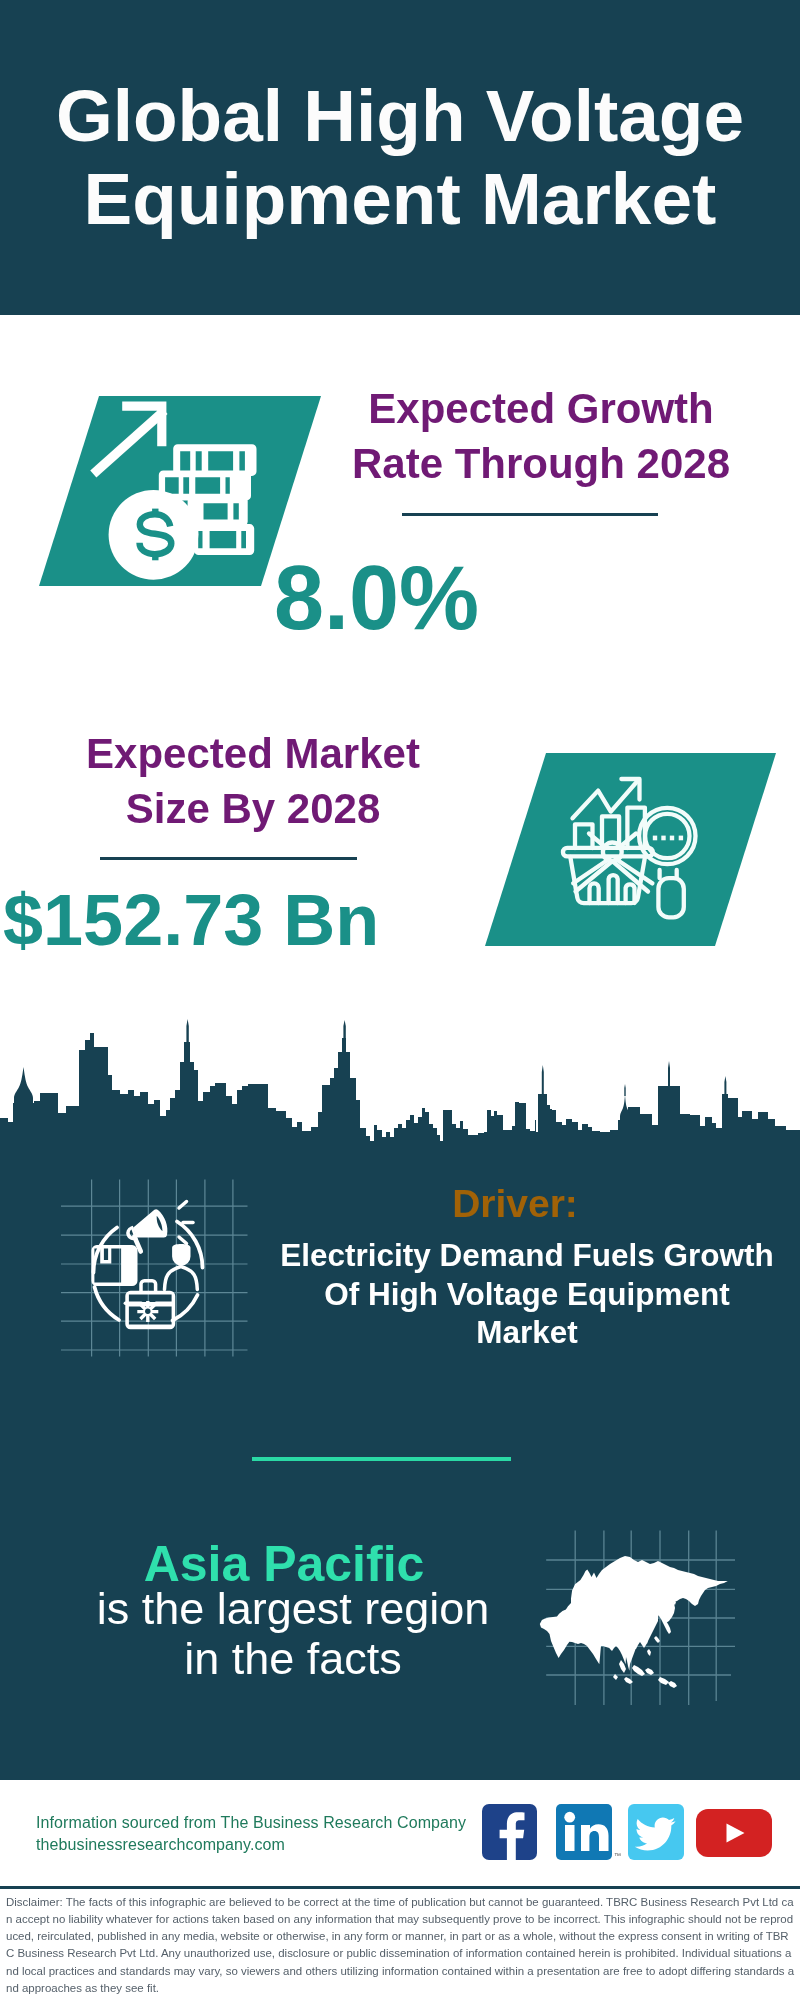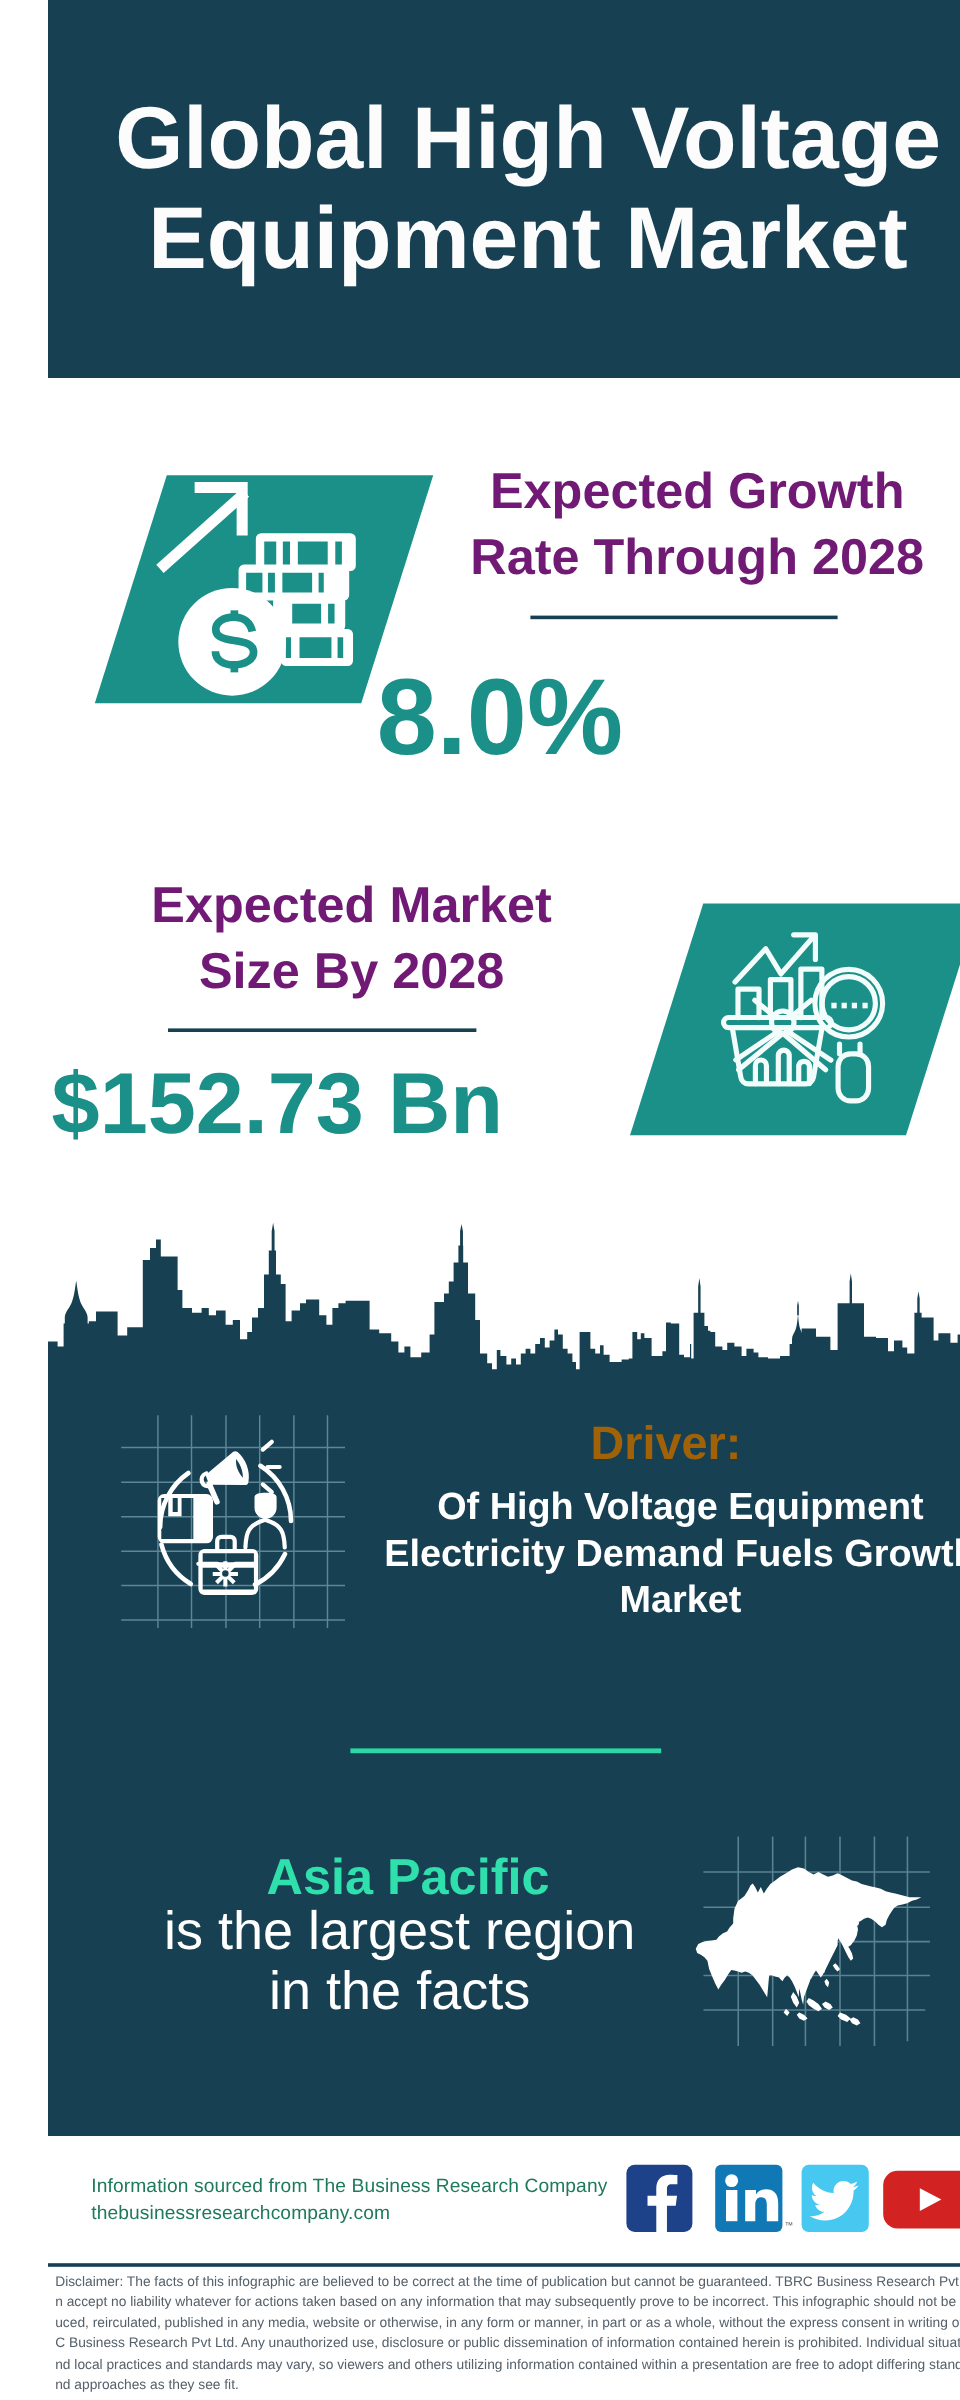--- a/index.html
+++ b/index.html
@@ -1,17 +1,17 @@
 <!DOCTYPE html>
 <html><head>
 <meta charset="utf-8">
 <style>
   html,body{margin:0;padding:0;}
   body{width:800px;height:2000px;background:#ffffff;font-family:"Liberation Sans",sans-serif;overflow:hidden;}
-  .page{position:relative;width:716px;height:2000px;background:#fff;margin-left:40px;}
+  .page{position:relative;width:716px;height:2000px;background:#fff;}
 
   
   .header{position:absolute;left:0;top:0;width:800px;height:315px;background:#174152;}
   .title{position:absolute;left:0;top:75px;width:800px;text-align:center;color:#fcfcfc;
          font-size:73px;font-weight:700;line-height:82.5px;letter-spacing:0px;}
 
   
   .statlabel{position:absolute;color:#701a75;font-size:42px;font-weight:700;line-height:55px;text-align:center;}
   .rule{position:absolute;height:3px;background:#174152;}
   .statvalue{position:absolute;color:#1a9088;font-weight:700;text-align:left;}
@@ -142,28 +142,28 @@
       <path d="M86 116.5 v-7.4 a3.4 3.4 0 0 1 3.4 -3.4 h7.8 a3.4 3.4 0 0 1 3.4 3.4 v7.4"></path>
       <path d="M70.3 128.2 h16"></path>
       <path d="M101 128.2 h16"></path>
     </g>
     <path fill="#ffffff" d="M91.1 126.1 h3.4 v6.4 l4.5 -4.5 2.4 2.4 -4.5 4.5 h6.4 v3.4 h-6.4 l4.5 4.5 -2.4 2.4 -4.5 -4.5 v6.4 h-3.4 v-6.4 l-4.5 4.5 -2.4 -2.4 4.5 -4.5 h-6.4 v-3.4 h6.4 l-4.5 -4.5 2.4 -2.4 4.5 4.5 z"></path>
     <circle cx="92.8" cy="136.2" r="2.7" fill="#174152"></circle>
   </svg>
 
   <div class="drivertitle" style="left:265px;top:1184px;width:500px;font-size:39px;line-height:39px;">Driver:</div>
   <div class="drivertext" style="left:277px;top:1236px;width:500px;font-size:31.5px;line-height:38.6px;">
+    <div>Electricity Demand Fuels Growth</div>
     <div>Of High Voltage Equipment</div>
-    <div>Electricity Demand Fuels Growth</div>
     <div>Market</div>
   </div>
 
   <div class="greenline" style="left:252px;top:1457px;width:259px;height:4px;"></div>
 
-  <div class="regionbig" style="left:50px;top:1543px;width:500px;font-size:42px;line-height:42px;">Asia Pacific</div>
+  <div class="regionbig" style="left:34px;top:1543px;width:500px;font-size:50px;line-height:42px;">Asia Pacific</div>
   <div class="regiontext" style="left:43px;top:1584px;width:500px;font-size:45px;line-height:50px;">
     <div>is the largest region</div>
     <div>in the facts</div>
   </div>
 
   <svg class="icon" viewBox="0 0 200 200" style="left:535px;top:1505px;width:200px;height:200px;">
     <g stroke="#6a94a3" stroke-width="1.3" fill="none" opacity="0.8">
       <path d="M40.2 25.5 V200 M68.9 25.5 V200 M96.2 25.5 V200 M125 25.5 V200 M153.7 25.5 V200 M181.2 25.5 V196"></path>
       <path d="M11.2 55 H200 M11.2 84.3 H200 M11.2 113 H200 M11.2 141.3 H200 M11.2 170 H196"></path>
     </g>

